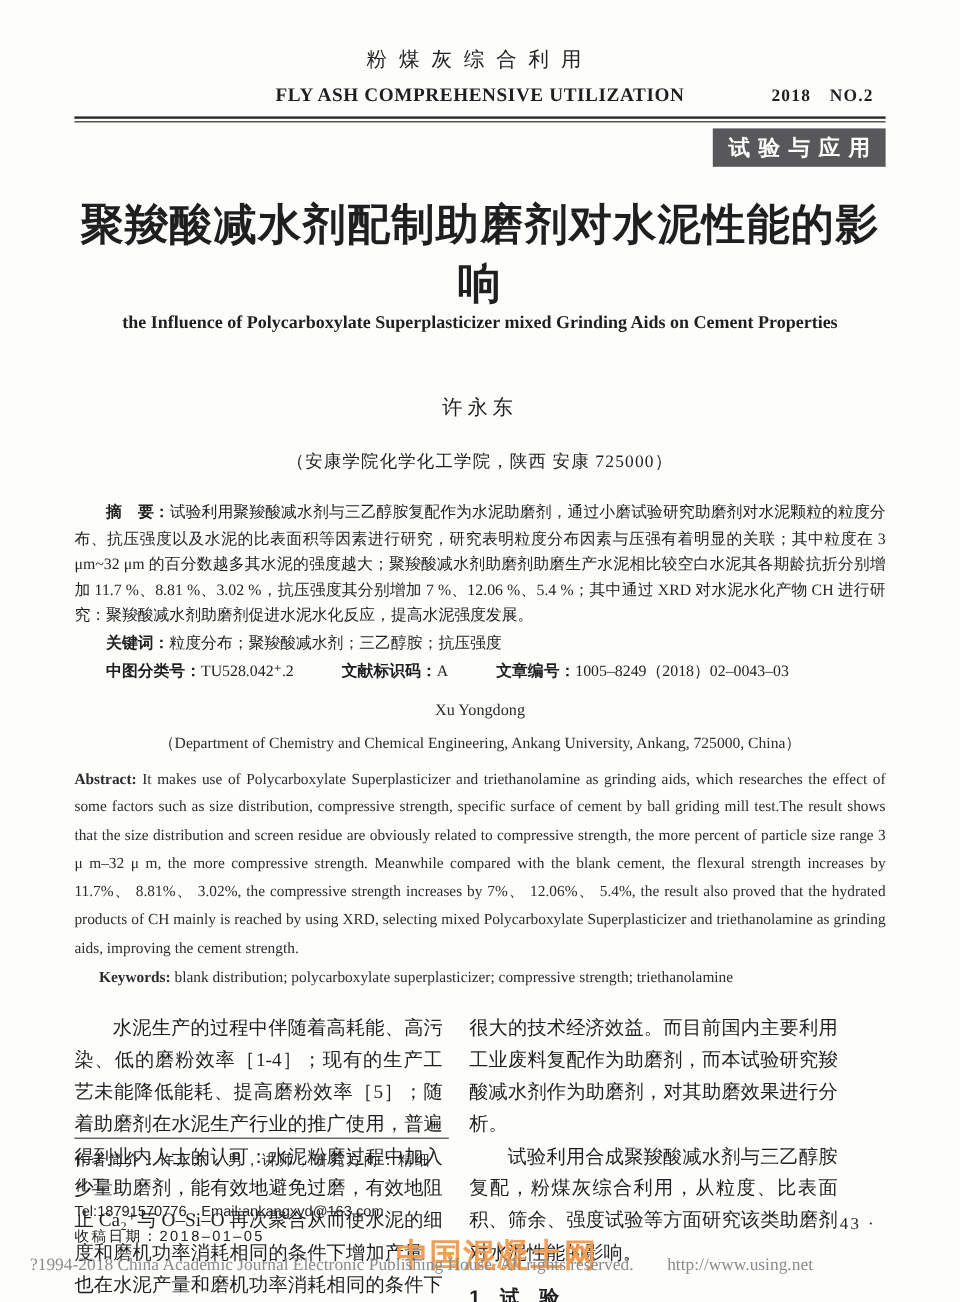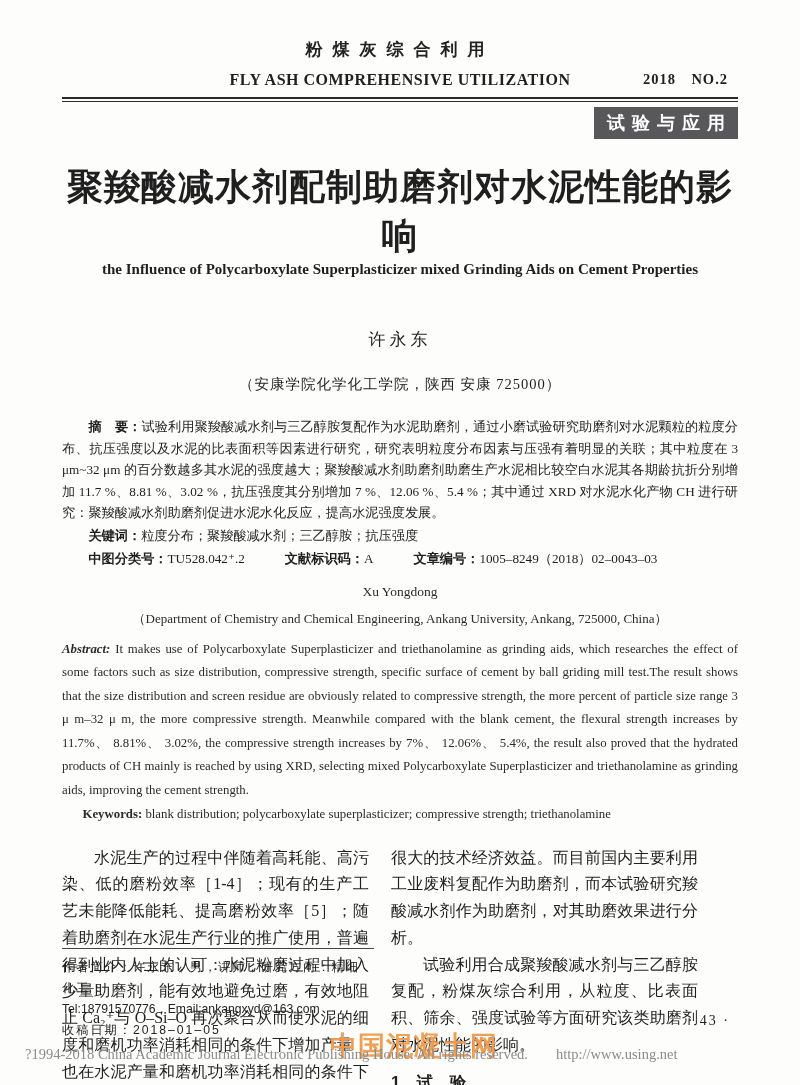--- a/index.html
+++ b/index.html
@@ -8,21 +8,21 @@
     position:relative; width:800px; height:1085px; margin:0 auto;
     background:#fdfdfc; color:#1f1f1f; overflow:hidden;
     font-family:"Liberation Serif","DejaVu Serif",serif;
   }
   .inner { padding:38px 62px 0 62px; }
 
   
   .jheader { position:relative; text-align:center; }
   .journal-cn {
     font-family:"Liberation Sans","DejaVu Sans",sans-serif;
-    font-weight:bold; font-size:17px; letter-spacing:10px; color:#222;
+    font-weight:normal; font-size:17px; letter-spacing:10px; color:#222;
   }
   .journal-en {
     margin-top:10px; font-weight:bold; font-size:16px; letter-spacing:0.5px;
   }
   .issue {
     position:absolute; right:10px; bottom:0; font-weight:bold; font-size:14.5px;
     letter-spacing:1px;
   }
   .double-rule { margin-top:8px; border-top:2.5px solid #2a2a2a; border-bottom:1.5px solid #2a2a2a; height:5px; }
   .badge-row { text-align:right; margin-top:5px; height:30px; }
@@ -47,21 +47,21 @@
   .abs-label { font-family:"Liberation Sans","DejaVu Sans",sans-serif; font-weight:bold; }
   .kw-line { margin-top:1px; text-indent:2em; }
   .clc-line { margin-top:2px; text-indent:2em; }
   .clc-line .gap { display:inline-block; width:40px; }
 
   
   .en-block { margin-top:14px; font-size:12.8px; color:#2b2b2b; }
   .name-en { text-align:center; font-size:13.5px; }
   .affil-en { text-align:center; margin-top:10px; font-size:13px; }
   .abs-en { margin-top:10px; line-height:23.5px; text-align:justify; }
-  .abs-en .lbl { font-weight:bold;font-style:italic; }
+  .abs-en .lbl { font-weight:bold; }
   .kw-en { margin-top:1px; text-indent:1.6em; line-height:23.5px; }
 
   
   .columns { display:flex; gap:22px; margin-top:18px; }
   .col { width:307px; font-size:16px; line-height:26.8px; text-align:justify; }
   .col p { text-indent:2em; }
   .col p.cont { text-indent:0; }
   .sec-h1 { font-family:"Liberation Sans","DejaVu Sans",sans-serif; font-weight:bold; font-size:16.5px; margin:10px 0 8px 0; }
 
   

